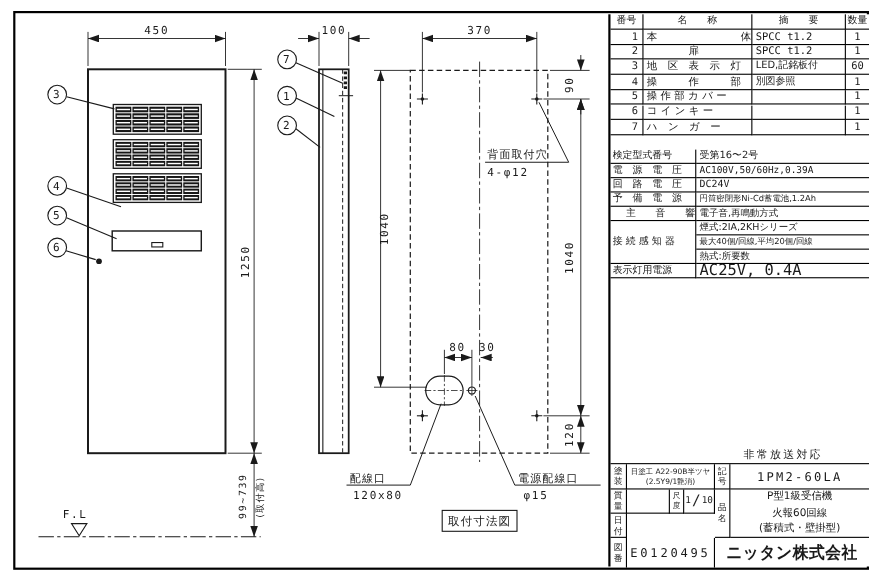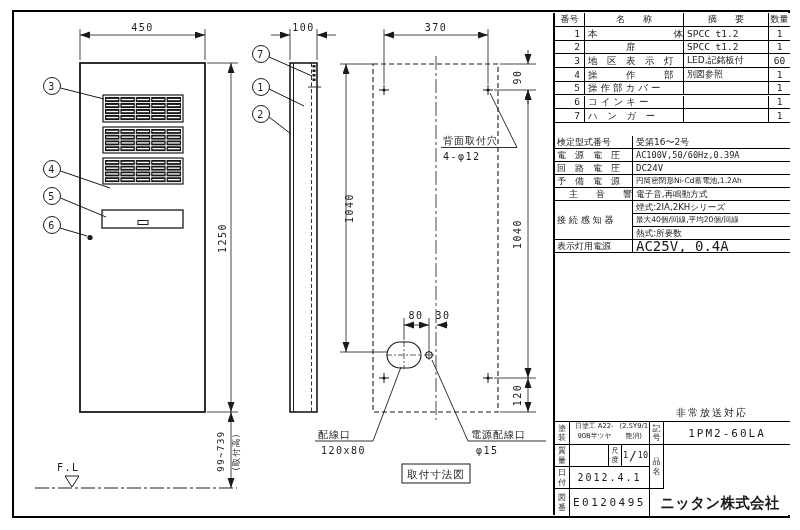--- a/index.html
+++ b/index.html
@@ -13,21 +13,21 @@
   
   .rpanel{position:absolute;left:553px;top:13px;width:237px;height:502px;border-left:2px solid #000;box-sizing:border-box;background:#fff;}
   .cell{position:absolute;box-sizing:border-box;font-size:9.5px;line-height:1;display:flex;align-items:center;overflow:hidden;white-space:nowrap;}
   .bb{border-bottom:1px solid #000;} .br{border-right:1px solid #000;}
   .cjk{font-family:"DejaVu Sans","Liberation Sans",sans-serif;}
   .ctr{justify-content:center;text-align:center;}
   .rt{justify-content:flex-end;padding-right:4px;}
   .lt{padding-left:3px;}
   .cond{font-size:7.6px;letter-spacing:0;}
   .stack{word-break:break-all;white-space:normal;line-height:1.15;font-size:8px;text-align:center;justify-content:center;}
-  .vlines{flex-direction:row;align-items:stretch;justify-content:flex-end;}
+  .vlines{flex-direction:column;align-items:stretch;justify-content:flex-end;}
   .scaleval{font-size:9px;}
   .scaleval .fnum{vertical-align:4px;font-size:8.5px;}
   .scaleval .fsl{font-size:13px;margin:0 1px;}
   .scaleval .fden{vertical-align:-3px;font-size:8.5px;}
   .logo{font-family:"DejaVu Sans","Liberation Sans",sans-serif;font-weight:900;font-size:14px;letter-spacing:0.5px;transform:scaleY(1.08) scaleX(1.02);}
 </style>
 </head>
 <body>
 
 <div class="sheet">
@@ -406,22 +406,26 @@
 
       <div class="cell cjk br bb stack" style="left:0;top:23px;width:15px;height:22px">質量</div>
       <div class="cell br bb" style="left:15px;top:23px;width:39px;height:22px"></div>
       <div class="cell cjk br bb stack" style="left:54px;top:23px;width:13px;height:22px;font-size:7px">尺度</div>
       <div class="cell br bb ctr scaleval" style="left:67px;top:23px;width:28px;height:22px">
           <span class="fnum">1</span>
           <span class="fsl">/</span>
           <span class="fden">10</span>
         </div>
       <div class="cell cjk br bb stack" style="left:95px;top:23px;width:14px;height:44px">品名</div>
+      <div class="cell cjk bb vlines ctr" style="left:109px;top:23px;width:126px;height:44px;font-size:9.5px;line-height:1.5;white-space:normal">
+        <span style="text-align:center">P型1級受信機</span>
+        <span style="text-align:center">火報60回線</span>
+        <span style="text-align:center">(蓄積式・壁掛型)</span>
+      </div>
 
       <div class="cell cjk br bb stack" style="left:0;top:45px;width:15px;height:22px">日付</div>
-      <div class="cell br bb ctr" style="left:15px;top:45px;width:80px;height:22px;font-size:10px;letter-spacing:2px">2012.4.1</div>
 
       <div class="cell cjk br stack" style="left:0;top:67px;width:15px;height:27px">図番</div>
       <div class="cell br ctr" style="left:15px;top:67px;width:80px;height:27px;font-size:11px;letter-spacing:2.5px">E0120495</div>
       <div class="cell ctr logo" style="left:95px;top:67px;width:140px;height:27px">ニッタン株式会社</div>
     </div>
   </div>
 </div>
 
 </body></html>

